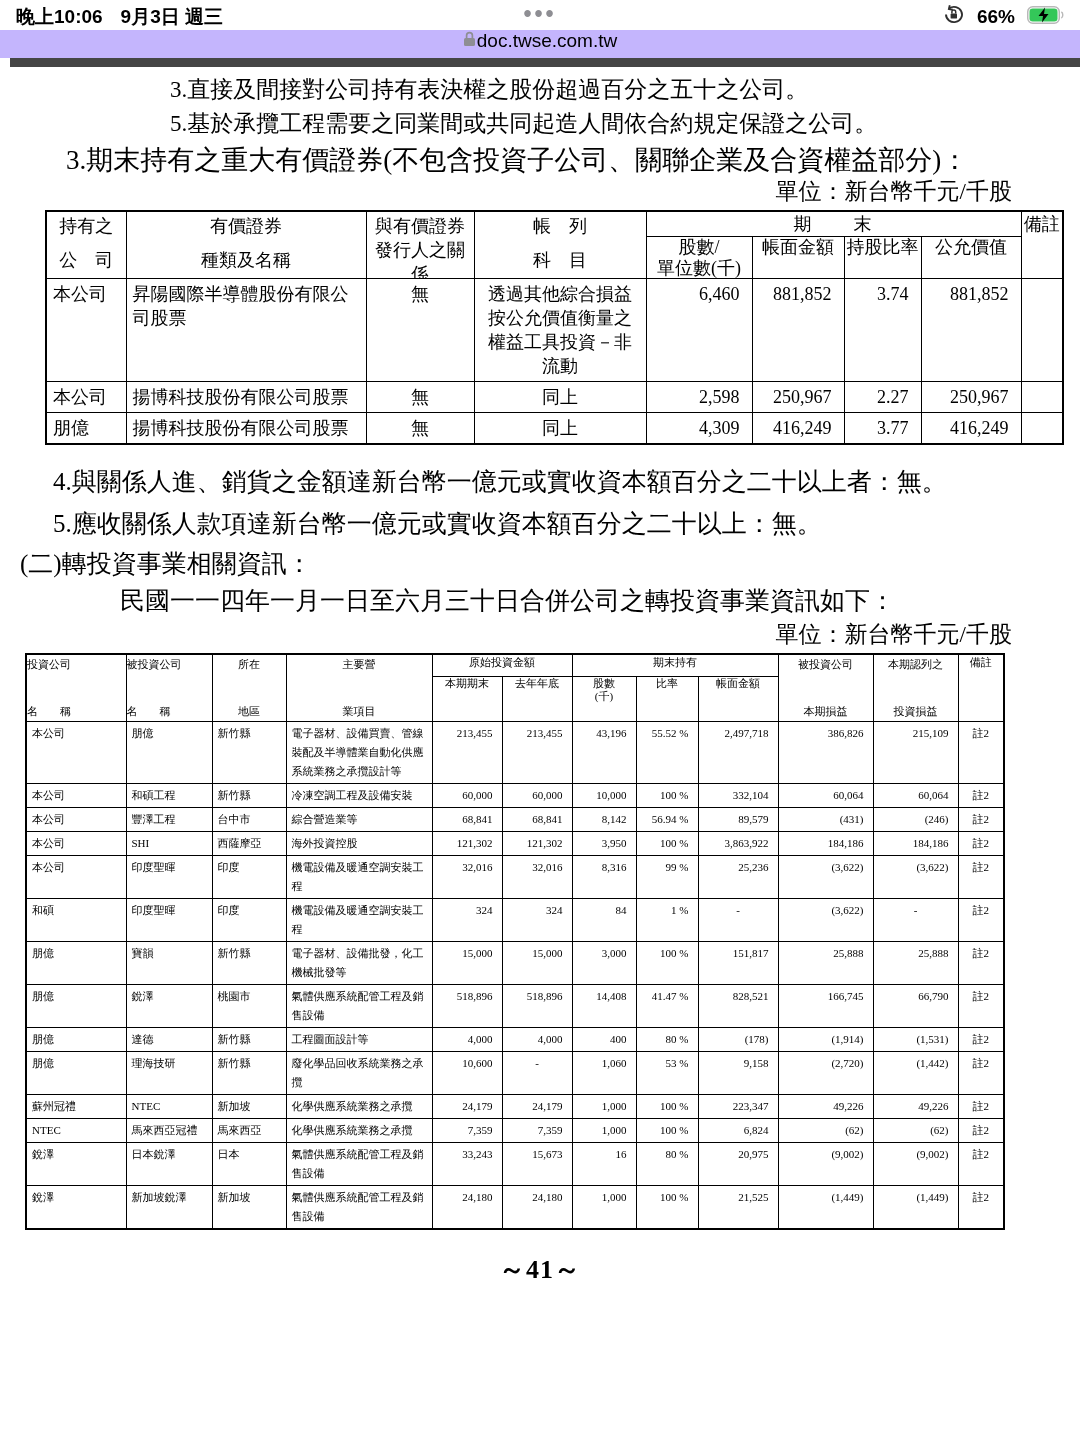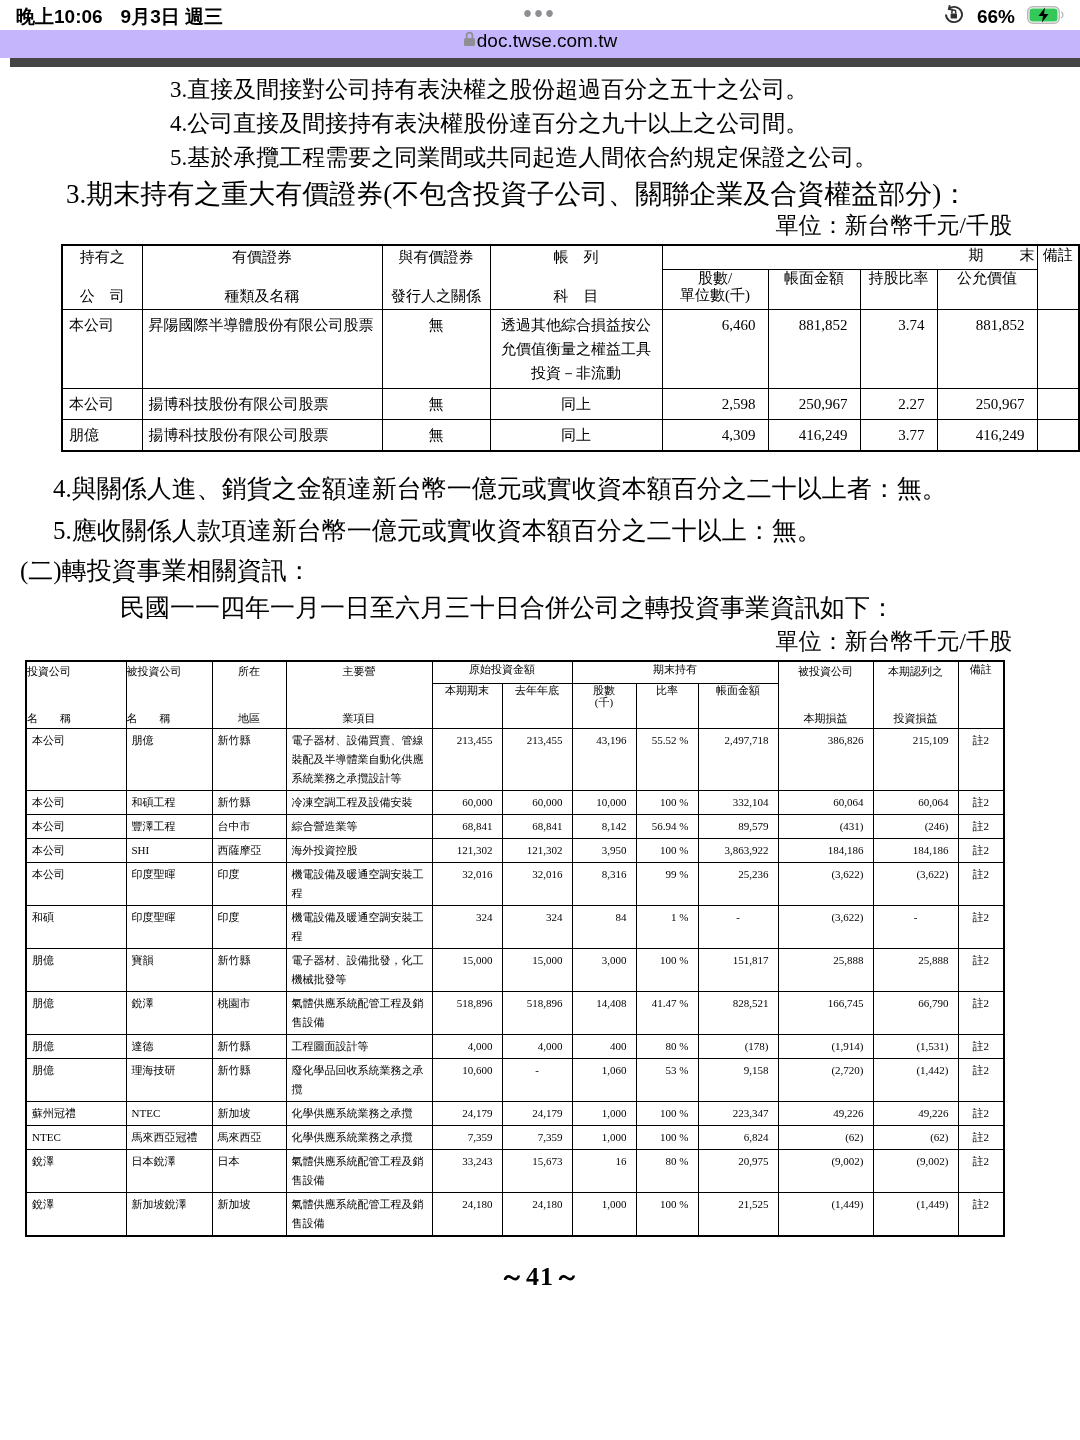--- a/index.html
+++ b/index.html
@@ -47,25 +47,25 @@
   th { font-weight:normal; }
   .c { text-align:center; }
   .l { text-align:left; }
   .r { text-align:right; }
   .hsplit { display:flex; flex-direction:column; justify-content:space-between; align-items:center; }
   .hsplit.left-align { align-items:flex-start; padding-left:4px; }
   .mid { vertical-align:middle; text-align:center; line-height:1.15; }
   .grp { text-align:center; vertical-align:middle; }
   .note-th { vertical-align:bottom; text-align:center; padding-bottom:9px; }
   
-  .t1 { width:1017px; margin-left:41px; font-size:15px; }
+  .t1 { width:1017px; margin-left:25px; font-size:18px; }
   .t1 td { padding:3px 6px; line-height:24px; }
   .t1 td.r { padding-right:12px; }
   .t1 .hsplit { height:62px; padding:2px 0; }
-  .t1 .grp { height:24px; letter-spacing:2px;text-align:right; }
+  .t1 .grp { height:24px; letter-spacing:2px; }
   .t1 .mid { height:40px; }
   
   .t2 { width:978px; margin-left:5px; font-size:11px; }
   .t2 td { padding:2px 5px; line-height:19px; }
   .t2 td.r { padding-right:9px; }
   .t2 .hsplit { height:66px; padding:2px 0; }
   .t2 .grp { height:22px; }
   .t2 .mid { height:44px; }
   .page-number { text-align:center; font-size:26px; font-weight:700; margin-top:22px; letter-spacing:1px; }
 </style>
@@ -108,21 +108,20 @@
   </span>
   <span>doc.twse.com.tw</span>
 </div>
 
 <div class="content">
   <div class="dark-strip"></div>
   <div class="doc">
 
     <div class="intro-block">
       <div class="intro-line">3.直接及間接對公司持有表決權之股份超過百分之五十之公司。</div>
-      <div class="intro-line">4.公司直接及間接持有表決權股份達百分之九十以上之公司間。</div>
       <div class="intro-line">5.基於承攬工程需要之同業間或共同起造人間依合約規定保證之公司。</div>
     </div>
 
     <div class="heading3">3.期末持有之重大有價證券(不包含投資子公司、關聯企業及合資權益部分)：</div>
     <div class="unit-label">單位：新台幣千元/千股</div>
 
     <table class="t1">
       <colgroup>
         <col style="width:80px">
           <col style="width:240px">

